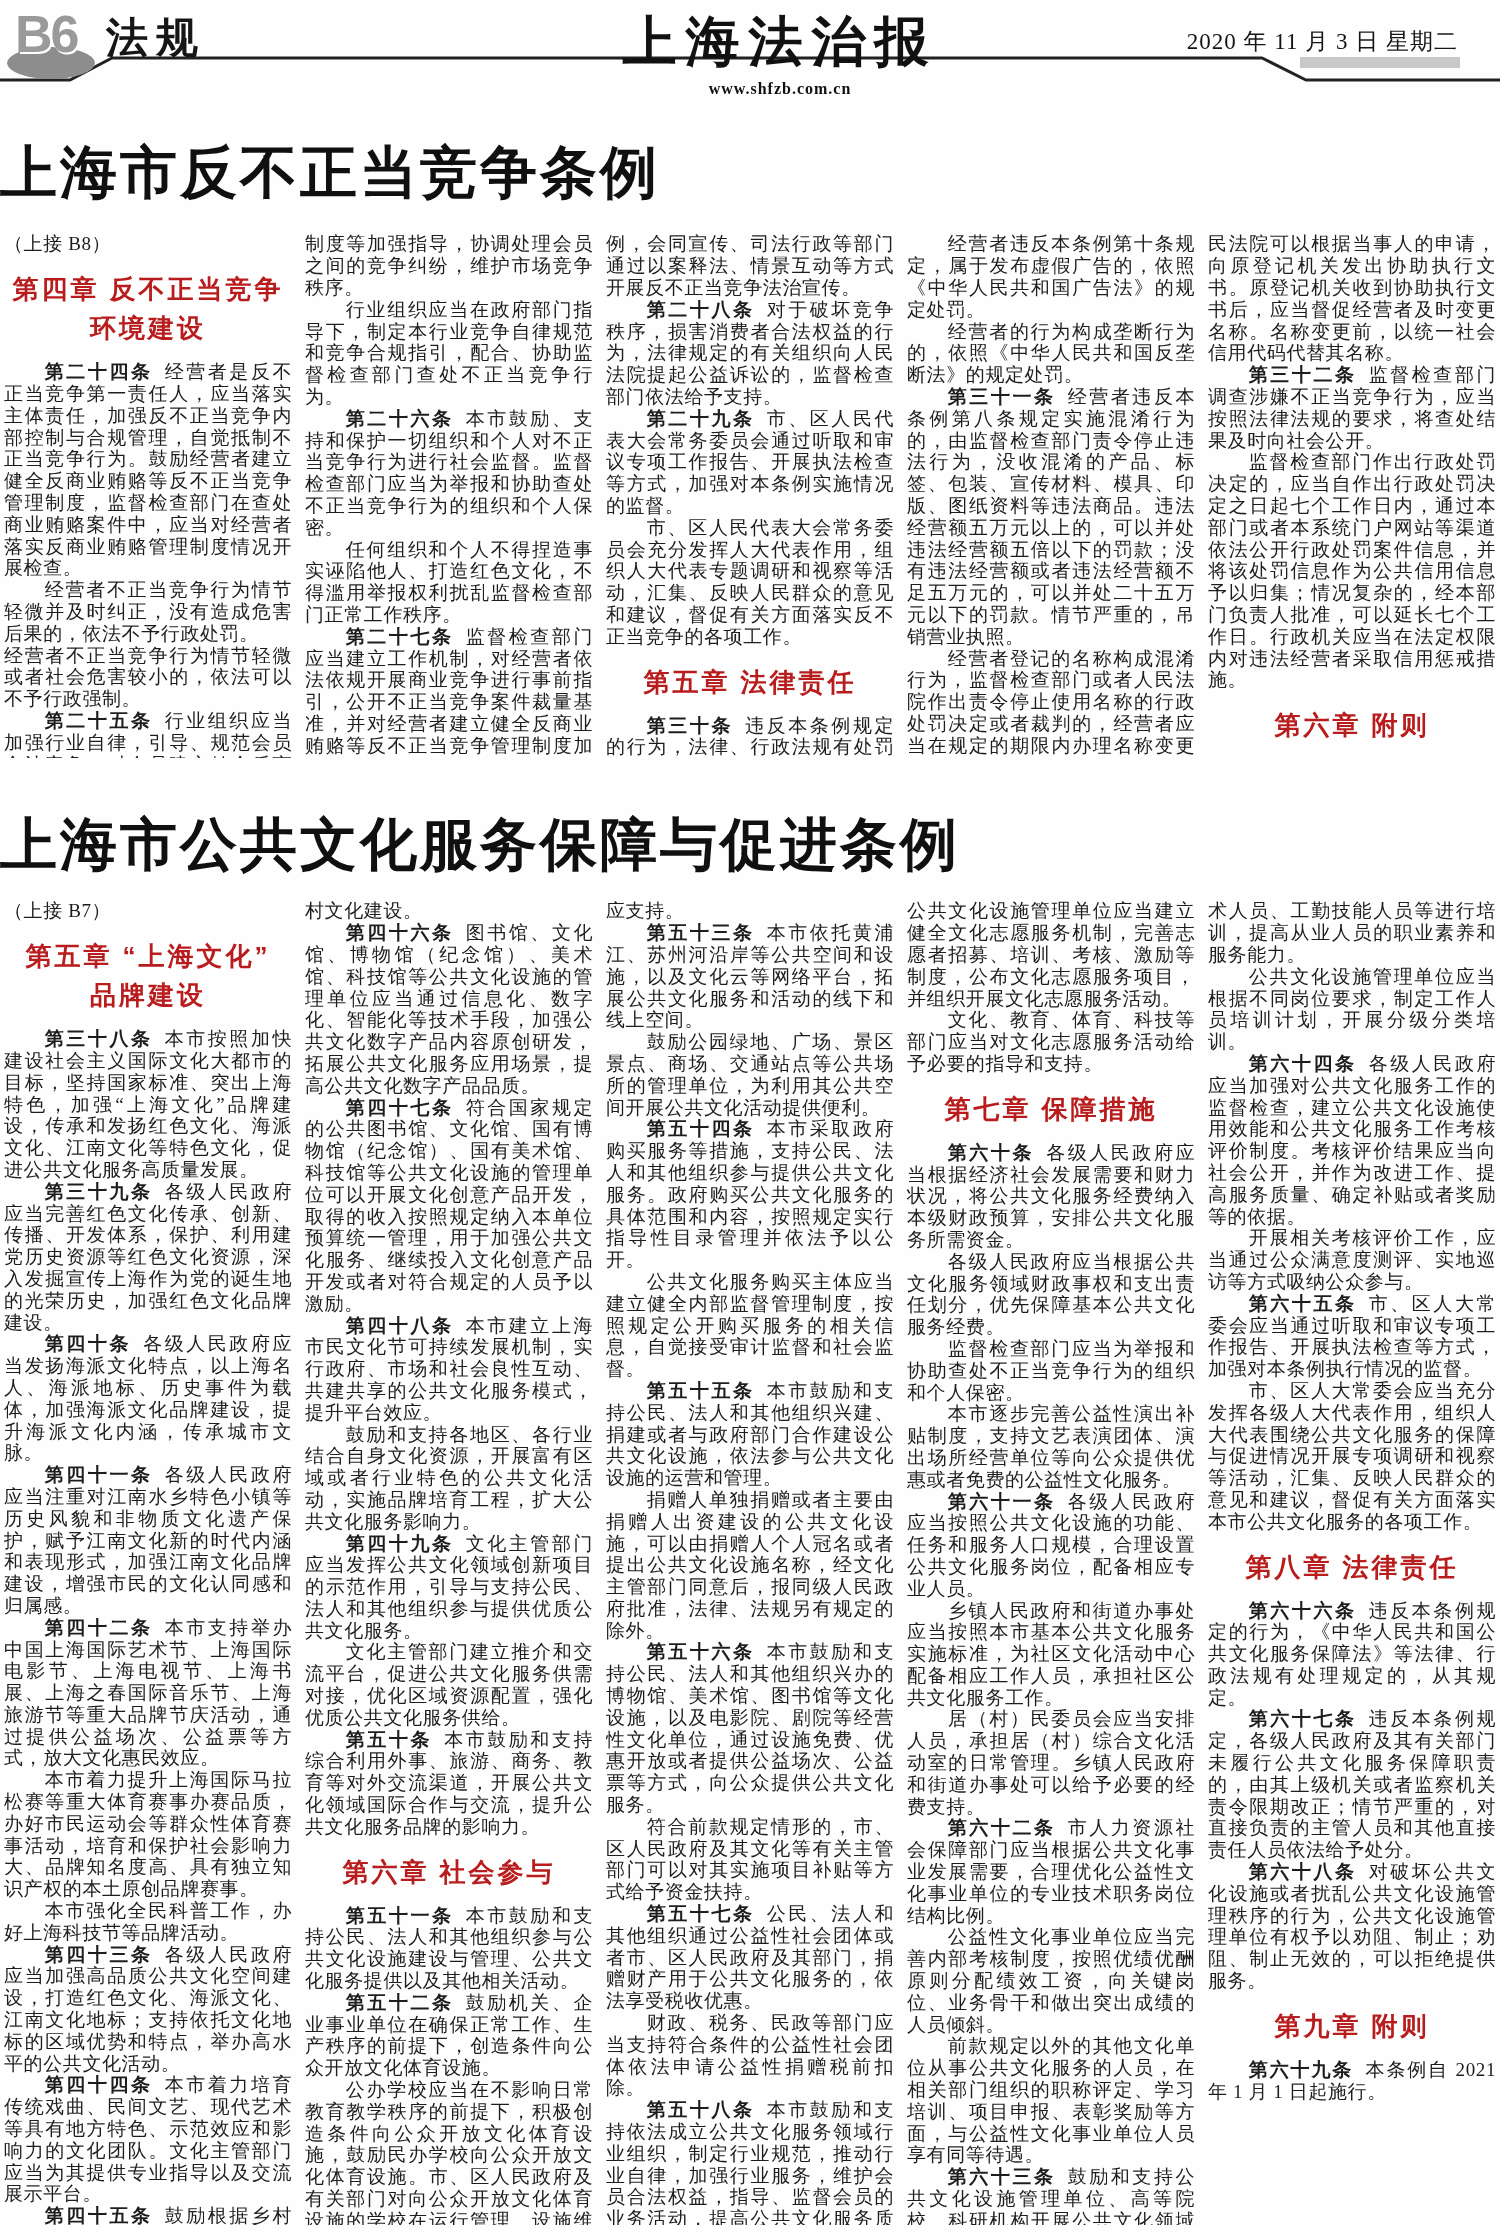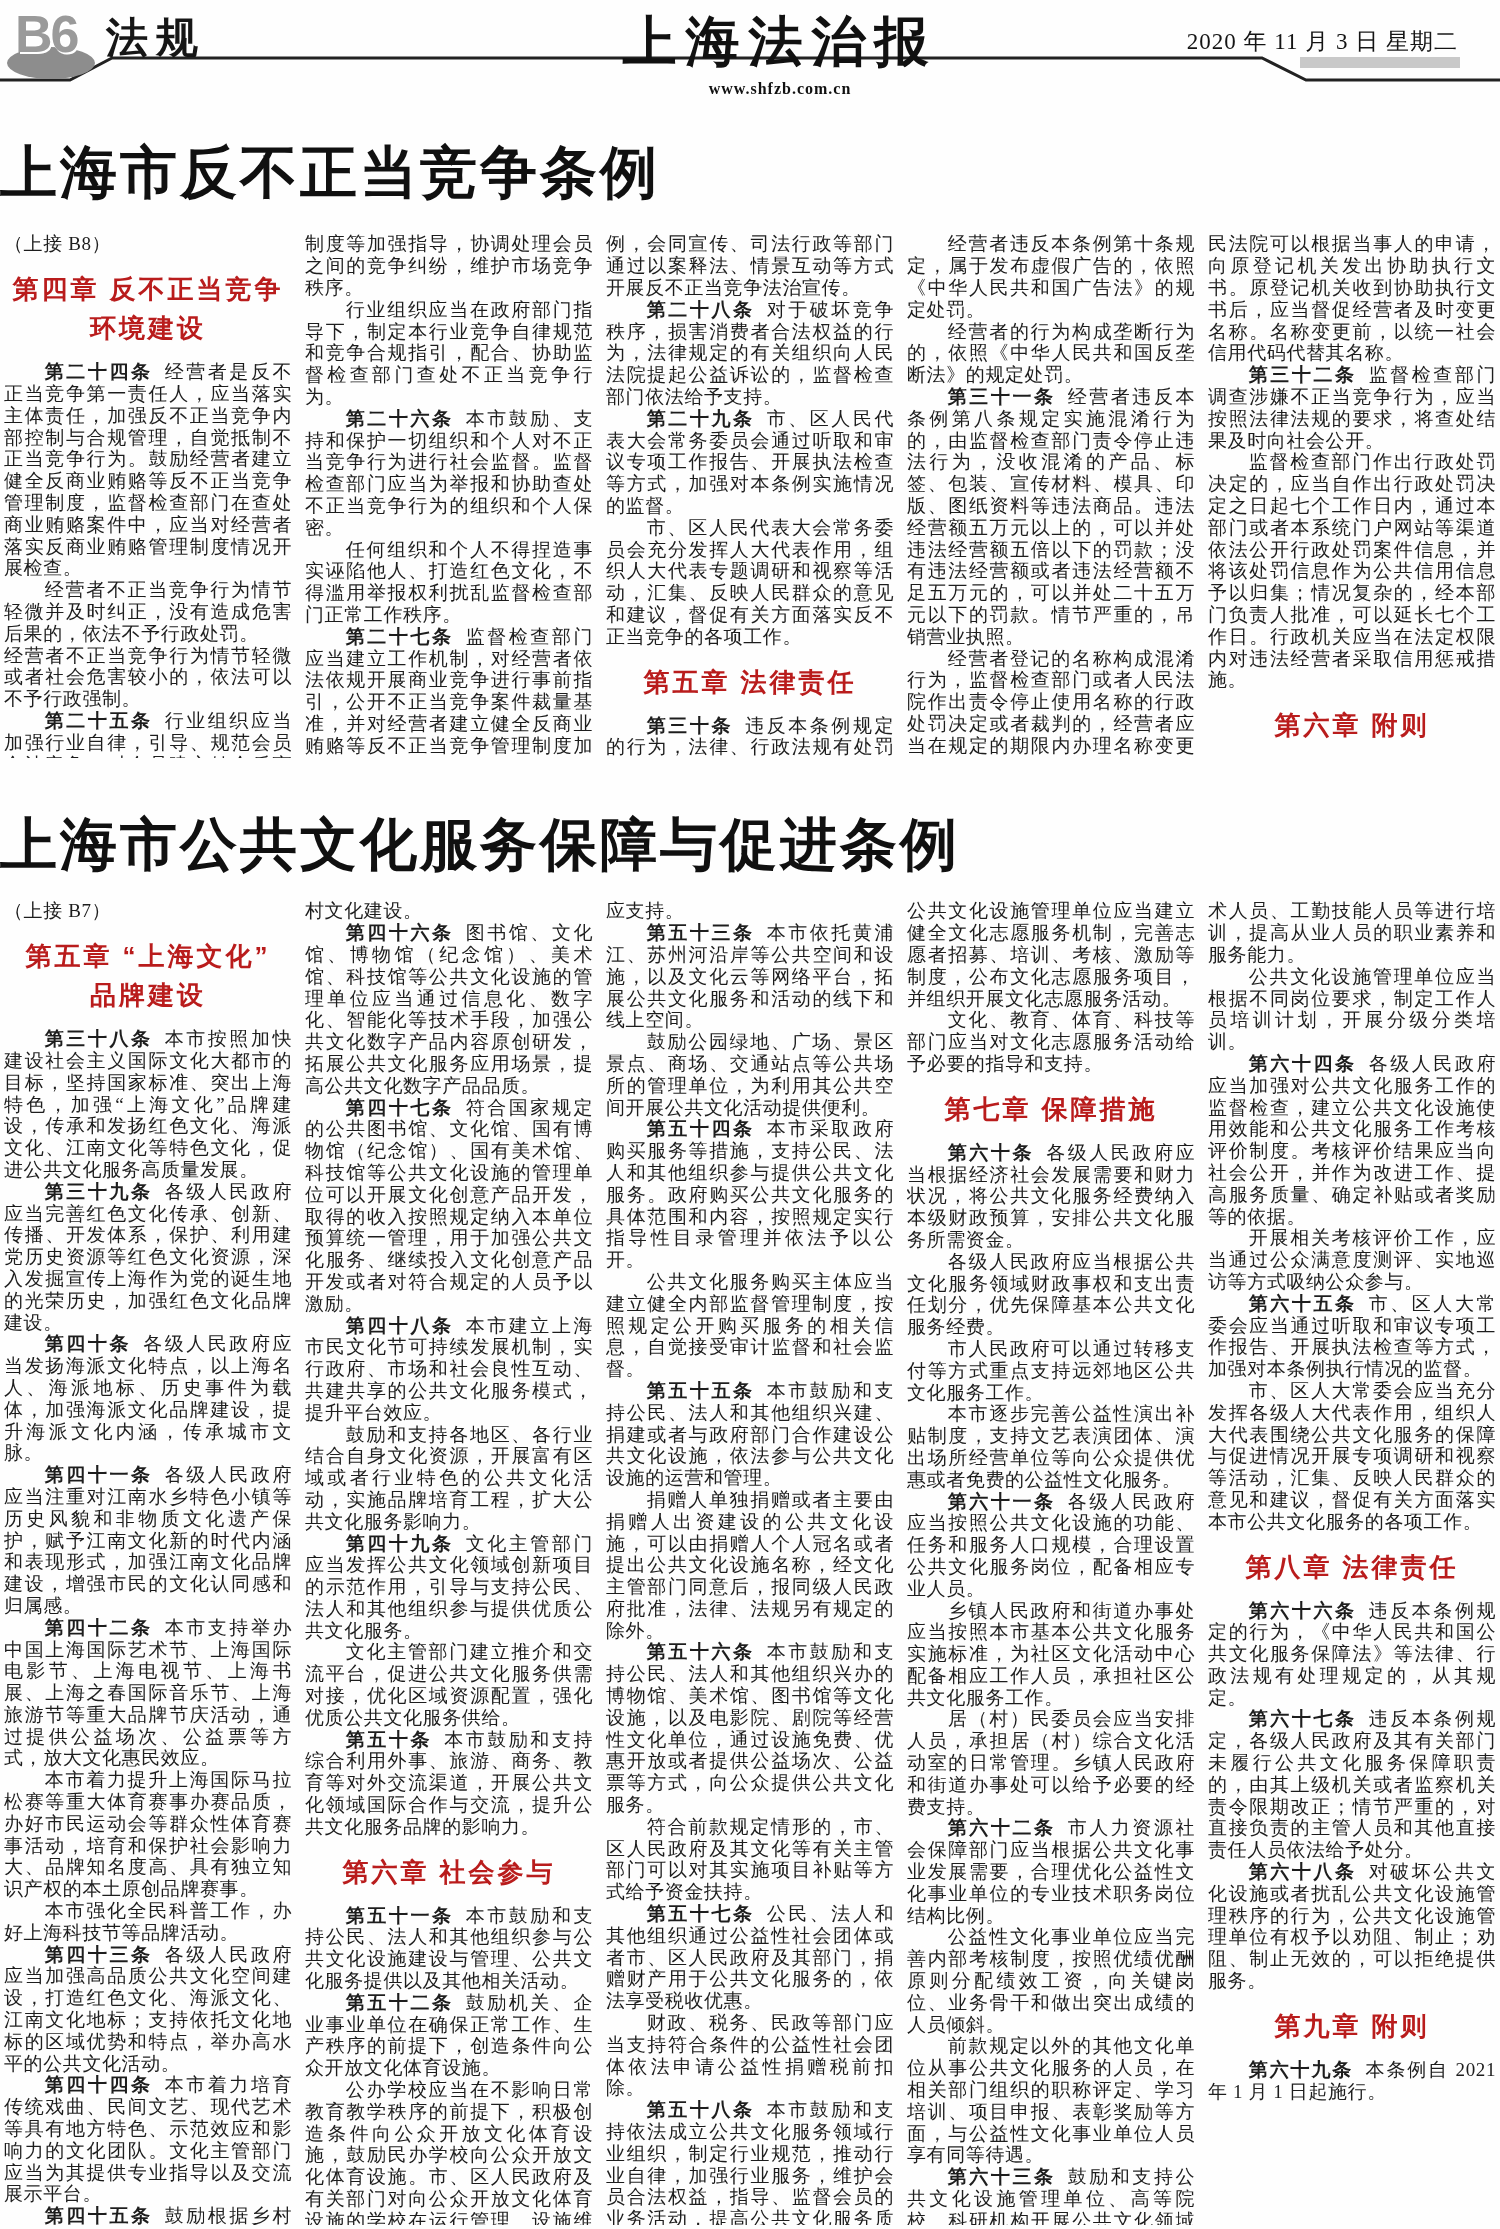--- a/index.html
+++ b/index.html
@@ -146,21 +146,21 @@
           <div class="blk-p"><b class="lead">第五十七条</b><span>公民、法人和其他组织通过公益性社会团体或者市、区人民政府及其部门，捐赠财产用于公共文化服务的，依法享受税收优惠。</span></div>
           <div class="blk-p">财政、税务、民政等部门应当支持符合条件的公益性社会团体依法申请公益性捐赠税前扣除。</div>
           <div class="blk-p"><b class="lead">第五十八条</b><span>本市鼓励和支持依法成立公共文化服务领域行业组织，制定行业规范，推动行业自律，加强行业服务，维护会员合法权益，指导、监督会员的业务活动，提高公共文化服务质量。</span></div>
         </div>
         <div class="col">
           <div class="blk-cont">公共文化设施管理单位应当建立健全文化志愿服务机制，完善志愿者招募、培训、考核、激励等制度，公布文化志愿服务项目，并组织开展文化志愿服务活动。</div>
           <div class="blk-p">文化、教育、体育、科技等部门应当对文化志愿服务活动给予必要的指导和支持。</div>
           <div class="blk-h">第七章 保障措施</div>
           <div class="blk-p"><b class="lead">第六十条</b><span>各级人民政府应当根据经济社会发展需要和财力状况，将公共文化服务经费纳入本级财政预算，安排公共文化服务所需资金。</span></div>
           <div class="blk-p">各级人民政府应当根据公共文化服务领域财政事权和支出责任划分，优先保障基本公共文化服务经费。</div>
-          <div class="blk-p">市人民政府可以通过转移支付等方式重点支持远郊地区公共文化服务工作。</div>
+          <div class="blk-p">监督检查部门应当为举报和协助查处不正当竞争行为的组织和个人保密。</div>
           <div class="blk-p">本市逐步完善公益性演出补贴制度，支持文艺表演团体、演出场所经营单位等向公众提供优惠或者免费的公益性文化服务。</div>
           <div class="blk-p"><b class="lead">第六十一条</b><span>各级人民政府应当按照公共文化设施的功能、任务和服务人口规模，合理设置公共文化服务岗位，配备相应专业人员。</span></div>
           <div class="blk-p">乡镇人民政府和街道办事处应当按照本市基本公共文化服务实施标准，为社区文化活动中心配备相应工作人员，承担社区公共文化服务工作。</div>
           <div class="blk-p">居（村）民委员会应当安排人员，承担居（村）综合文化活动室的日常管理。乡镇人民政府和街道办事处可以给予必要的经费支持。</div>
           <div class="blk-p"><b class="lead">第六十二条</b><span>市人力资源社会保障部门应当根据公共文化事业发展需要，合理优化公益性文化事业单位的专业技术职务岗位结构比例。</span></div>
           <div class="blk-p">公益性文化事业单位应当完善内部考核制度，按照优绩优酬原则分配绩效工资，向关键岗位、业务骨干和做出突出成绩的人员倾斜。</div>
           <div class="blk-p">前款规定以外的其他文化单位从事公共文化服务的人员，在相关部门组织的职称评定、学习培训、项目申报、表彰奖励等方面，与公益性文化事业单位人员享有同等待遇。</div>
           <div class="blk-p"><b class="lead">第六十三条</b><span>鼓励和支持公共文化设施管理单位、高等院校、科研机构开展公共文化领域理论研究。</span></div>
         </div>
         <div class="col">

